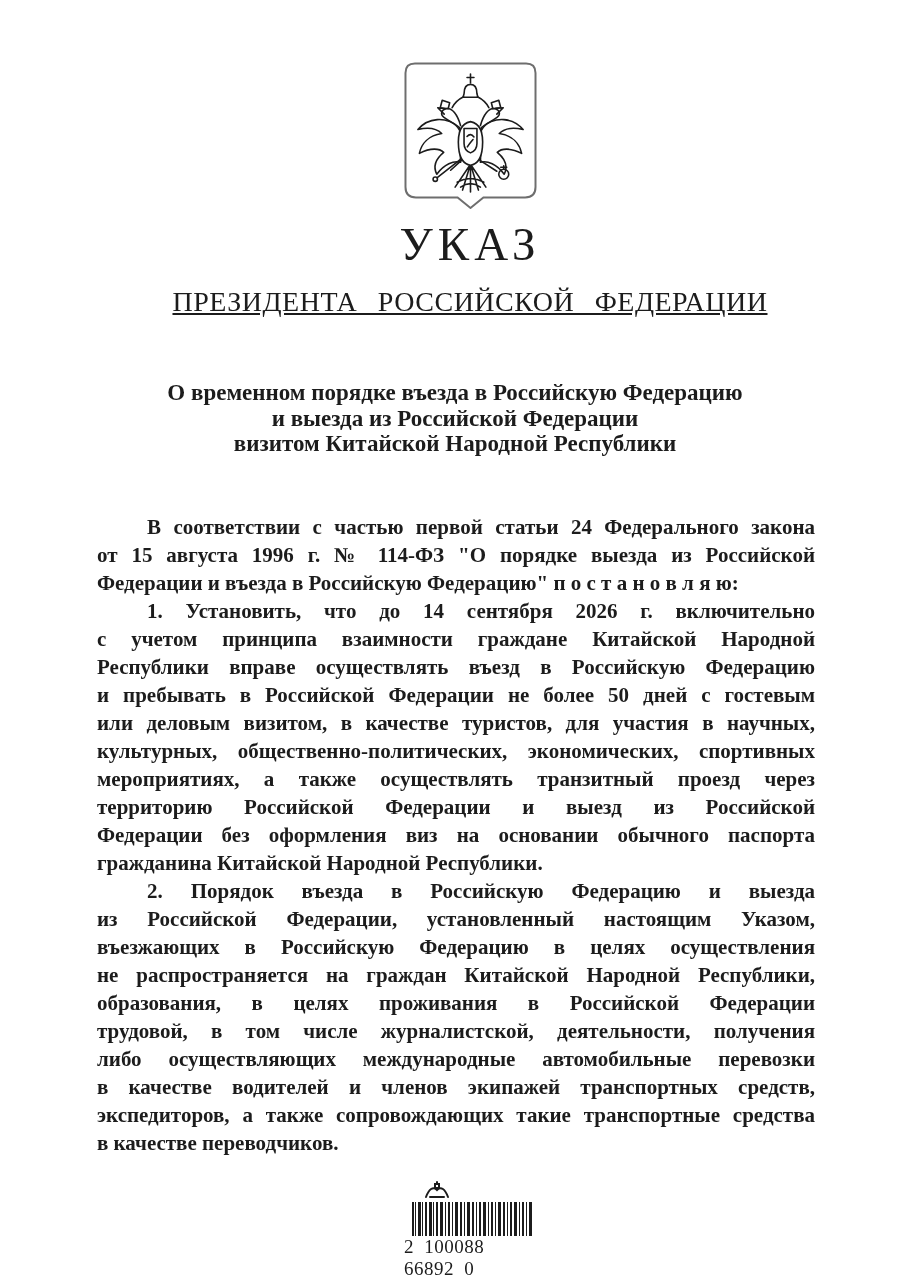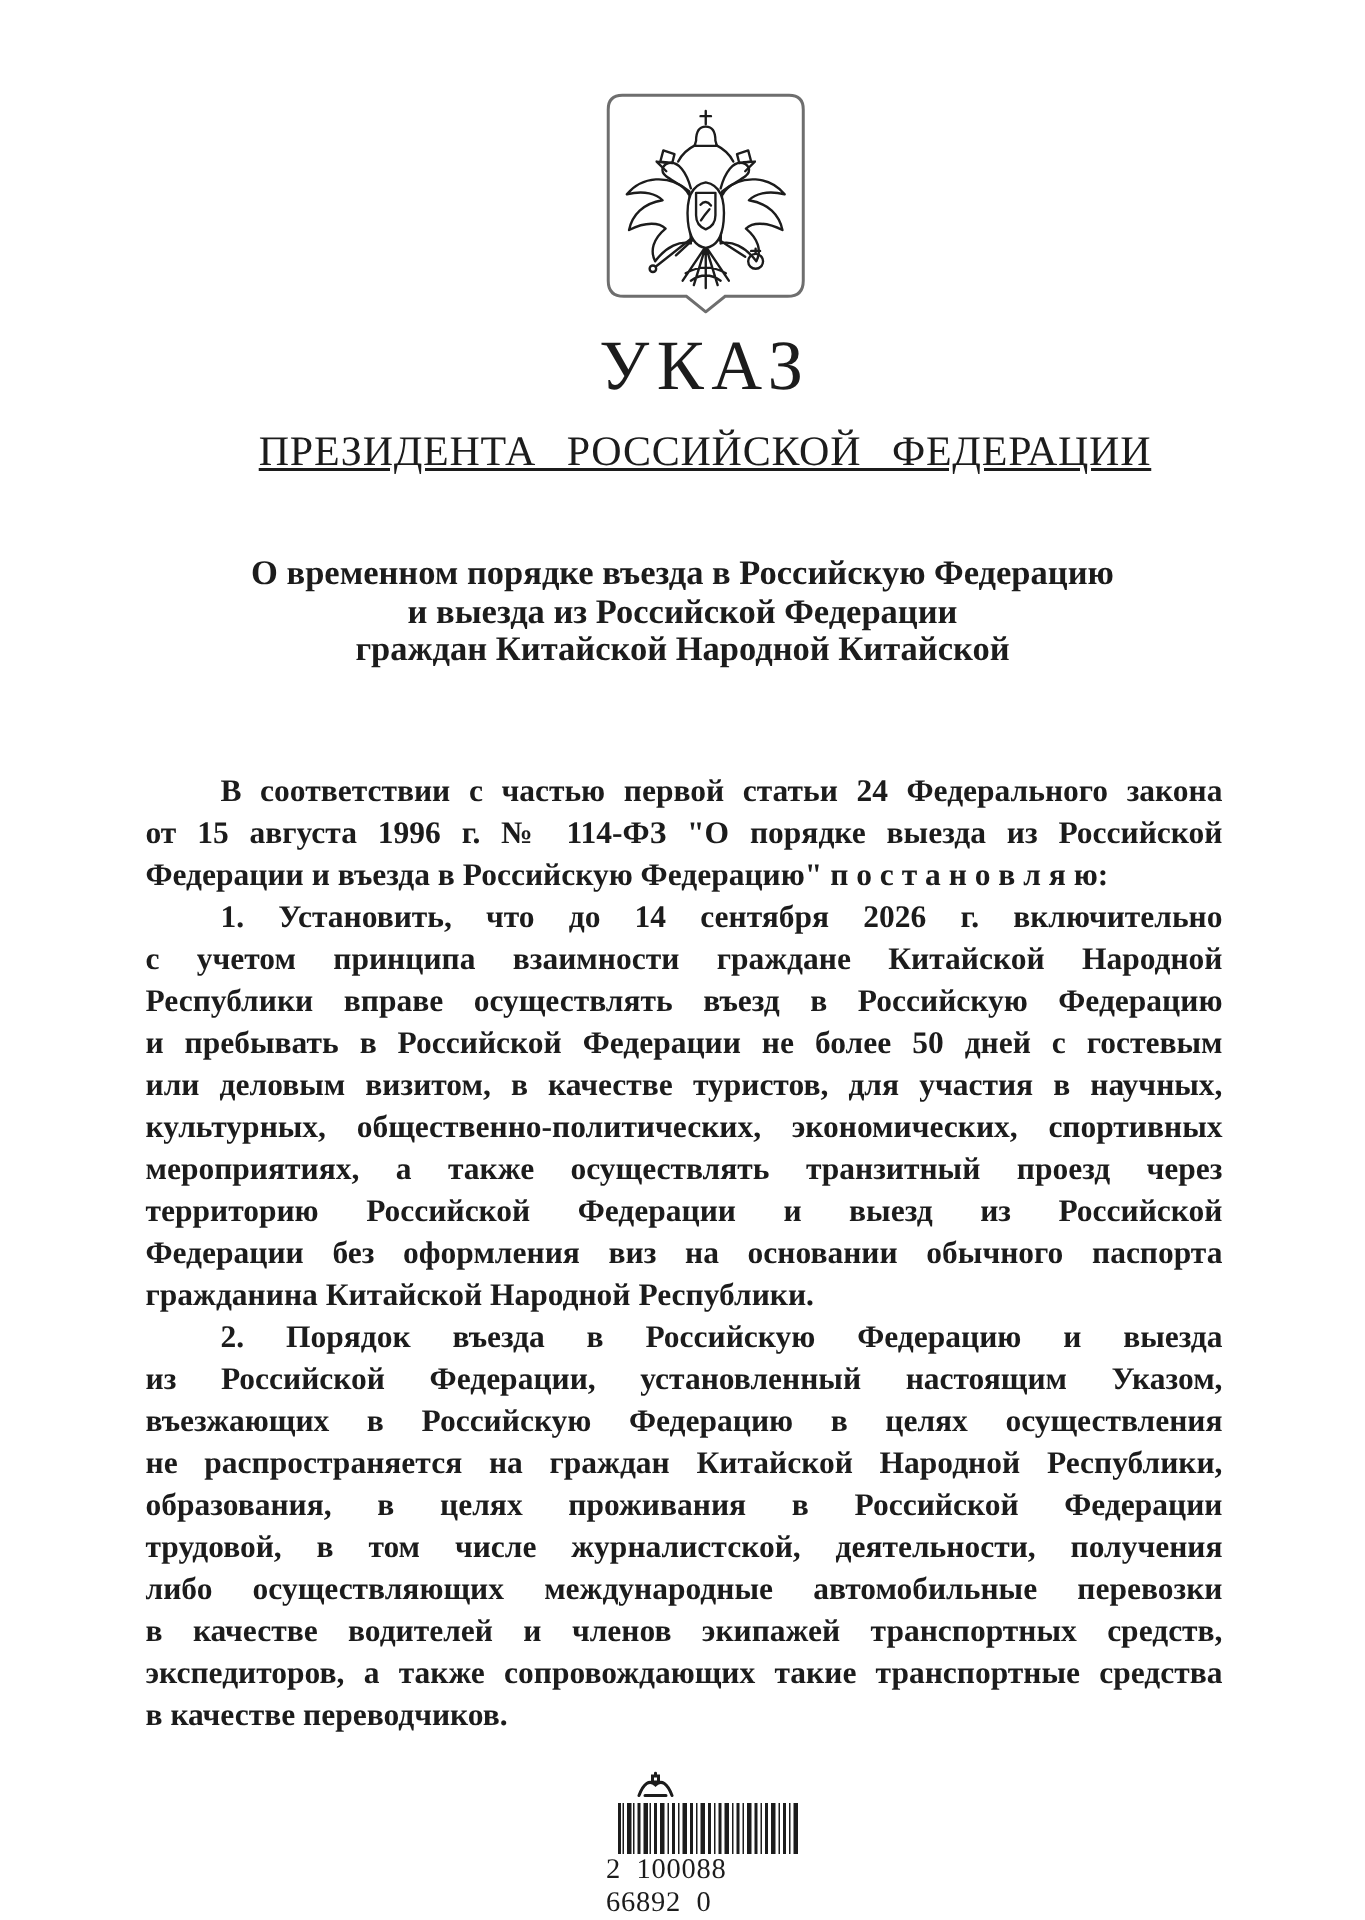--- a/index.html
+++ b/index.html
@@ -26,21 +26,21 @@
   
   .doc-type{
     position:absolute;top:221px;left:0;width:100%;
     text-align:center;font-size:47px;letter-spacing:5px;line-height:1;
   }
   .issuer{
     position:absolute;top:288px;left:0;width:100%;
     text-align:center;font-size:28px;letter-spacing:0.5px;word-spacing:13px;line-height:1;text-decoration:underline;
   }
   .subject{
-    position:absolute;top:369px;left:96px;width:718px;
+    position:absolute;top:380px;left:96px;width:718px;
     text-align:center;font-weight:bold;font-size:23px;line-height:25.5px;
   }
   
   .body-text{
     position:absolute;top:513px;left:97px;width:718px;
     font-size:21px;line-height:28px;
   }
   .para{margin:0;font-weight:bold;}
   .line{
     text-align:justify;
@@ -89,21 +89,21 @@
       </g>
     </svg>
   </div>
 
   <div class="doc-type">УКАЗ</div>
   <div class="issuer">ПРЕЗИДЕНТА  РОССИЙСКОЙ  ФЕДЕРАЦИИ</div>
 
   <div class="subject">
       <div>О временном порядке въезда в Российскую Федерацию</div>
       <div>и выезда из Российской Федерации</div>
-      <div>граждан Китайской Народной Китайской</div>
+      <div>визитом Китайской Народной Республики</div>
     </div>
 
   <div class="body-text">
       <div class="para">
         <div class="line first">В соответствии с частью первой статьи 24 Федерального закона</div>
         <div class="line">от 15 августа 1996 г. № 114-ФЗ "О порядке выезда из Российской</div>
         <div class="line last">Федерации и въезда в Российскую Федерацию" п о с т а н о в л я ю:</div>
       </div>
       <div class="para">
         <div class="line first">1. Установить, что до 14 сентября 2026 г. включительно</div>

